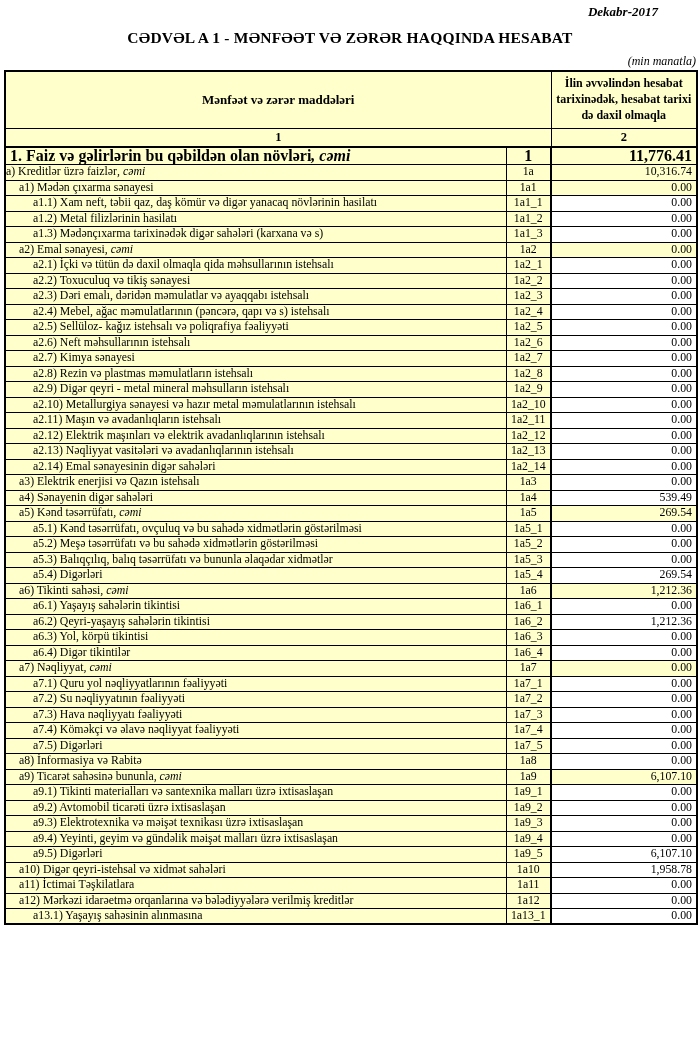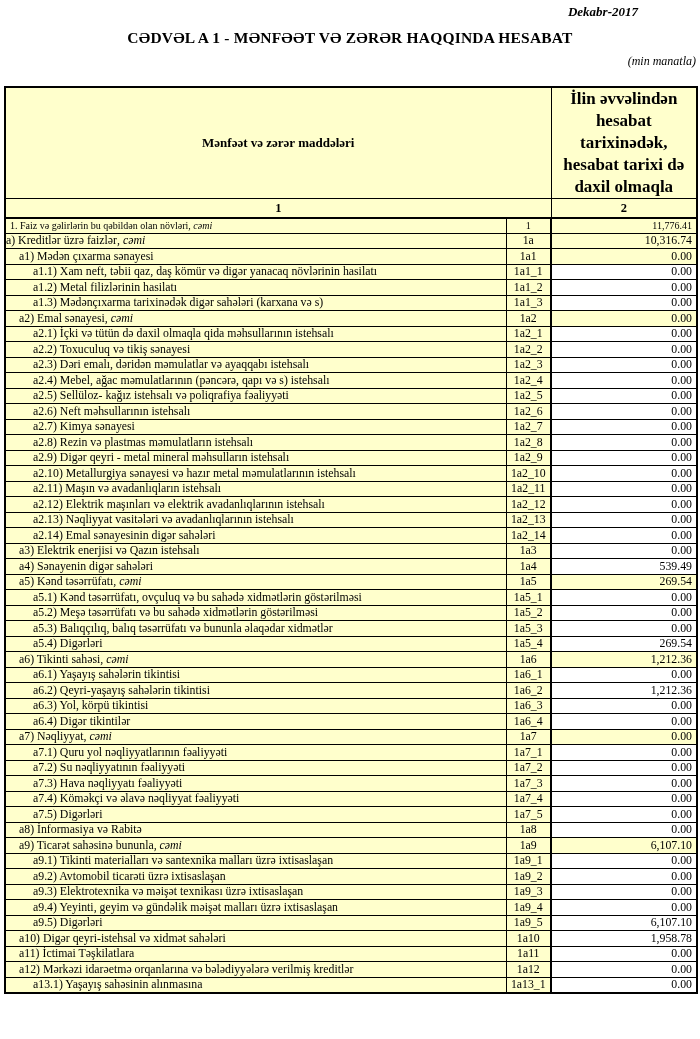--- a/index.html
+++ b/index.html
@@ -7,58 +7,58 @@
     --cell-white:#FFFFFF;
     --border:#000000;
   }
   *{box-sizing:border-box;}
   html,body{margin:0;padding:0;}
   body{
     width:700px;height:1039px;overflow:hidden;background:#fff;color:#000;
     font-family:"Liberation Serif","DejaVu Serif",serif;
   }
   .date-label{
-    text-align:right;padding:4px 62px 0 0;
+    text-align:right;padding:4px 42px 0 0;
     font-weight:bold;font-style:italic;font-size:13px;
   }
   .page-title{
     text-align:center;font-weight:bold;font-size:15.5px;
     margin:9px 0 0 0;letter-spacing:.2px;font-family:Liberation Serif, serif;
   }
   .unit-note{
     text-align:right;font-style:italic;font-size:12px;
-    margin:7px 4px 17px 0;
+    margin:7px 4px 1px 0;
   }
   table.report{
     border-collapse:collapse;table-layout:fixed;
     margin-left:4px;width:692px;
     border:2px solid var(--border);
   }
   .report th,.report td{
     border:1px solid var(--border);
     overflow:hidden;white-space:nowrap;
   }
   thead th{background:var(--cell-yellow);font-weight:bold;vertical-align:middle;}
   .head-main{height:57px;font-size:13px;}
-  .head-value{font-size:17px;line-height:1.3;padding:0 2px;white-space:normal !important;}
+  .head-value{font-size:12px;line-height:1.3;padding:0 2px;white-space:normal !important;}
   .num-row th{height:19px;font-size:12.5px;border-bottom:2px solid var(--border);}
   tbody td{
     height:15.5px;font-size:11.8px;line-height:1;vertical-align:middle;
     background:var(--cell-yellow);padding:0;
   }
   td.c-label{padding-right:2px;}
   td.c-label.lv0{padding-left:4px;}
   td.c-label.lv1{}
   td.c-label.lv2{padding-left:13px;}
   td.c-label.lv3{padding-left:27px;}
   td.c-code{text-align:center;}
   td.c-value{text-align:right;padding-right:4px;border-left:2px solid var(--border);margin-left:16px;}
   td.c-value.wh{background:var(--cell-white);}
   td.c-value.hl{background:var(--cell-yellow);}
-  tr.bold td{font-weight:normal;font-size:10px;}
+  tr.bold td{font-weight:bold;font-size:16px;}
   .suffix{font-style:italic;}
   col.col-label{width:501px;}
   col.col-code{width:45px;}
   col.col-value{width:146px;}
 </style>
 </head>
 <body>
 
 <div class="date-label">Dekabr-2017</div>
 <h1 class="page-title">CƏDVƏL A 1 - MƏNFƏƏT VƏ ZƏRƏR HAQQINDA HESABAT</h1>

